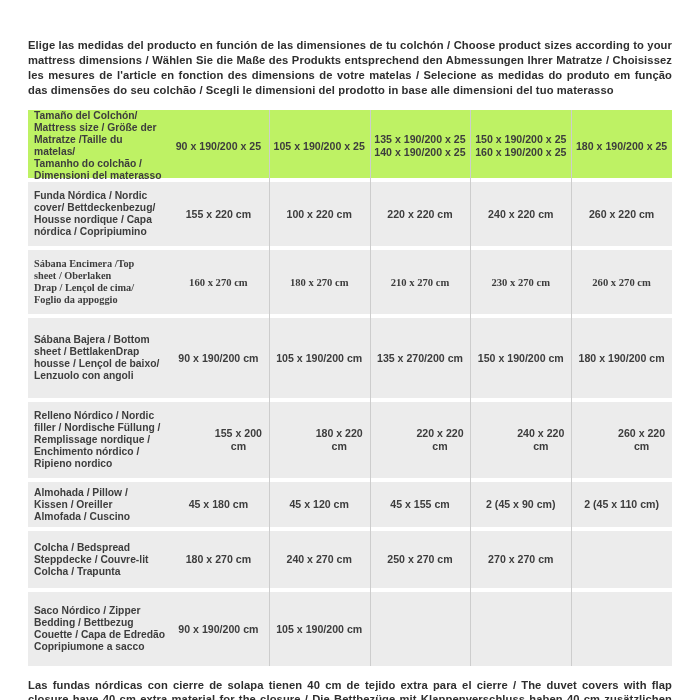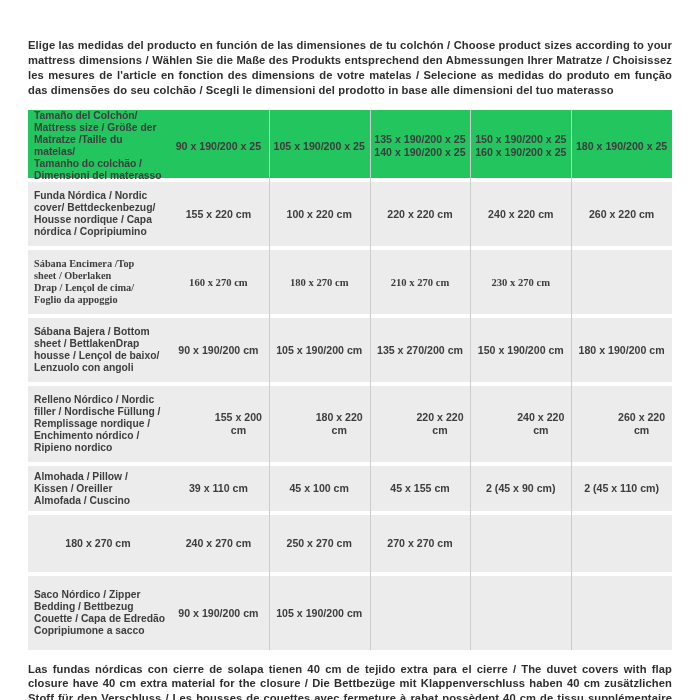--- a/index.html
+++ b/index.html
@@ -70,21 +70,21 @@
     background: #cdcdcd;
   }
 </style>
 </head>
 <body>
 
 <div class="page">
   <p class="intro">Elige las medidas del producto en función de las dimensiones de tu colchón / Choose product sizes according to your mattress dimensions / Wählen Sie die Maße des Produkts entsprechend den Abmessungen Ihrer Matratze / Choisissez les mesures de l'article en fonction des dimensions de votre matelas / Selecione as medidas do produto em função das dimensões do seu colchão / Scegli le dimensioni del prodotto in base alle dimensioni del tuo materasso</p>
 
   <div class="table-wrap">
-      <div class="trow" style="height: 68px; background: #22c55e;">
+      <div class="trow" style="height: 68px; background: #bef264;">
         <div class="cell label">Tamaño del Colchón/
 Mattress size / Größe der
 Matratze /Taille du matelas/
 Tamanho do colchão /
 Dimensioni del materasso</div>
         <div class="cell val">90 x 190/200 x 25</div>
         <div class="cell val">105 x 190/200 x 25</div>
         <div class="cell val">135 x 190/200 x 25
 140 x 190/200 x 25</div>
         <div class="cell val">150 x 190/200 x 25
@@ -104,22 +104,23 @@
       </div>
       <div class="trow" style="height: 64px; background: rgb(236, 236, 236); font-family: Liberation Serif, serif;">
         <div class="cell label">Sábana Encimera /Top
 sheet / Oberlaken
 Drap / Lençol de cima/
 Foglio da appoggio</div>
         <div class="cell val">160 x 270 cm</div>
         <div class="cell val">180 x 270 cm</div>
         <div class="cell val">210 x 270 cm</div>
         <div class="cell val">230 x 270 cm</div>
+        <div class="cell val">260 x 270 cm</div>
       </div>
-      <div class="trow" style="height: 64px; background: rgb(236, 236, 236);">
+      <div class="trow" style="height: 80px; background: rgb(236, 236, 236);">
         <div class="cell label">Sábana Bajera / Bottom
 sheet / BettlakenDrap
 housse / Lençol de baixo/
 Lenzuolo con angoli</div>
         <div class="cell val">90 x 190/200 cm</div>
         <div class="cell val">105 x 190/200 cm</div>
         <div class="cell val">135 x 270/200 cm</div>
         <div class="cell val">150 x 190/200 cm</div>
         <div class="cell val">180 x 190/200 cm</div>
       </div>
@@ -132,27 +133,30 @@
         <div class="cell val">155 x 200 cm</div>
         <div class="cell val">180 x 220 cm</div>
         <div class="cell val">220 x 220 cm</div>
         <div class="cell val">240 x 220 cm</div>
         <div class="cell val">260 x 220 cm</div>
       </div>
       <div class="trow" style="height: 45px; background: rgb(236, 236, 236);">
         <div class="cell label">Almohada  / Pillow /
 Kissen / Oreiller
 Almofada / Cuscino</div>
-        <div class="cell val">39 x 110 cm</div>
-        <div class="cell val">45 x 100 cm</div>
+        <div class="cell val">45 x 180 cm</div>
+        <div class="cell val">45 x 120 cm</div>
         <div class="cell val">45 x 155 cm</div>
         <div class="cell val">2 (45 x 90 cm)</div>
         <div class="cell val">2 (45 x 110 cm)</div>
       </div>
       <div class="trow" style="height: 57px; background: rgb(236, 236, 236);">
+        <div class="cell label">Colcha / Bedspread
+Steppdecke / Couvre-lit
+Colcha / Trapunta</div>
         <div class="cell val">180 x 270 cm</div>
         <div class="cell val">240 x 270 cm</div>
         <div class="cell val">250 x 270 cm</div>
         <div class="cell val">270 x 270 cm</div>
       </div>
       <div class="trow" style="height: 74px; background: rgb(236, 236, 236);">
         <div class="cell label">Saco Nórdico / Zipper
 Bedding / Bettbezug
 Couette  / Capa de Edredão
 Copripiumone a sacco</div>

